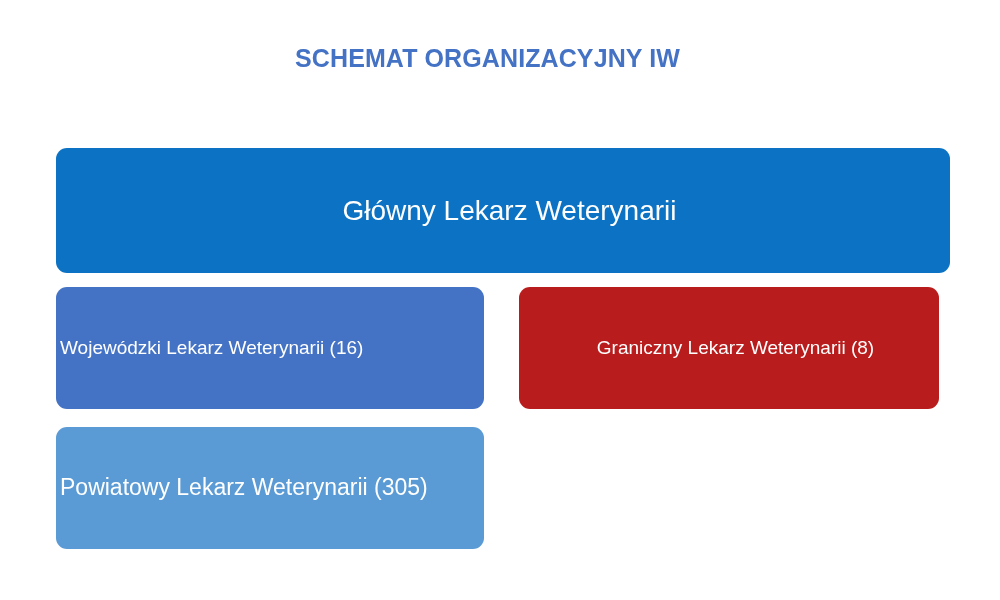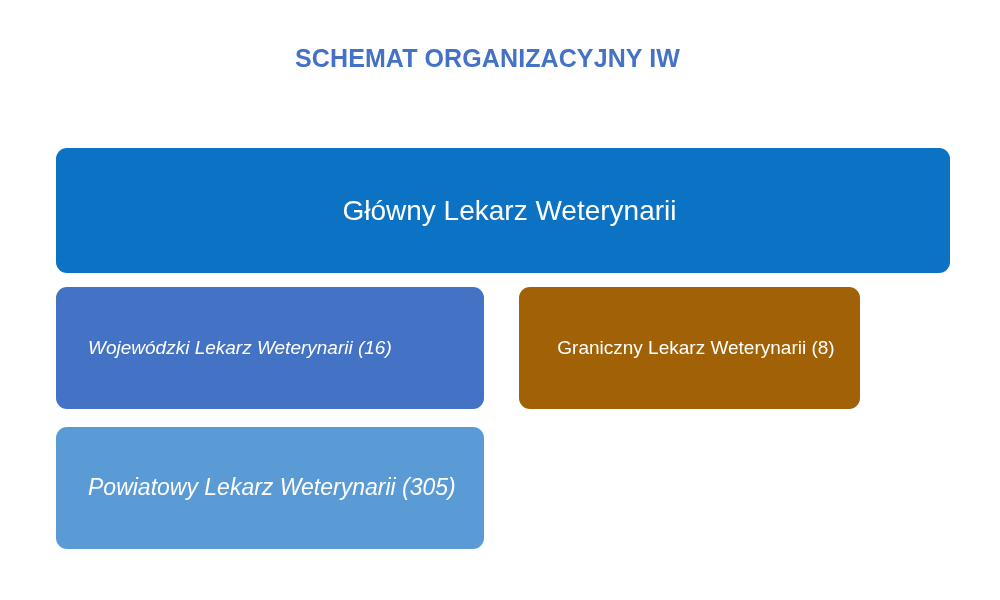--- a/index.html
+++ b/index.html
@@ -35,23 +35,22 @@
     position: absolute;
     box-sizing: border-box;
     border-radius: 11px;
     display: flex;
     align-items: center;
     color: #ffffff;
     line-height: 1.2;
   }
   .node.align-left {
     justify-content: flex-start;
-    padding-left: 32px;
+    padding-left: 4px;
     padding-right: 14px;
-    font-style: italic;
   }
   .node.align-center {
     justify-content: center;
     padding-left: 16px;
     padding-right: 3px;
   }
   .node-label {
     display: block;
   }
   
@@ -67,23 +66,23 @@
     left: 56px;
     top: 287px;
     width: 428px;
     height: 122px;
     background: #4472c4;
     font-size: 19px;
   }
   #node-grlw {
     left: 519px;
     top: 287px;
-    width: 341px;
+    width: 420px;
     height: 122px;
-    background: #a16207;
+    background: #b91c1c;
     font-size: 19px;
   }
   #node-plw {
     left: 56px;
     top: 427px;
     width: 428px;
     height: 122px;
     background: #5b9bd5;
     font-size: 23px;
   }

